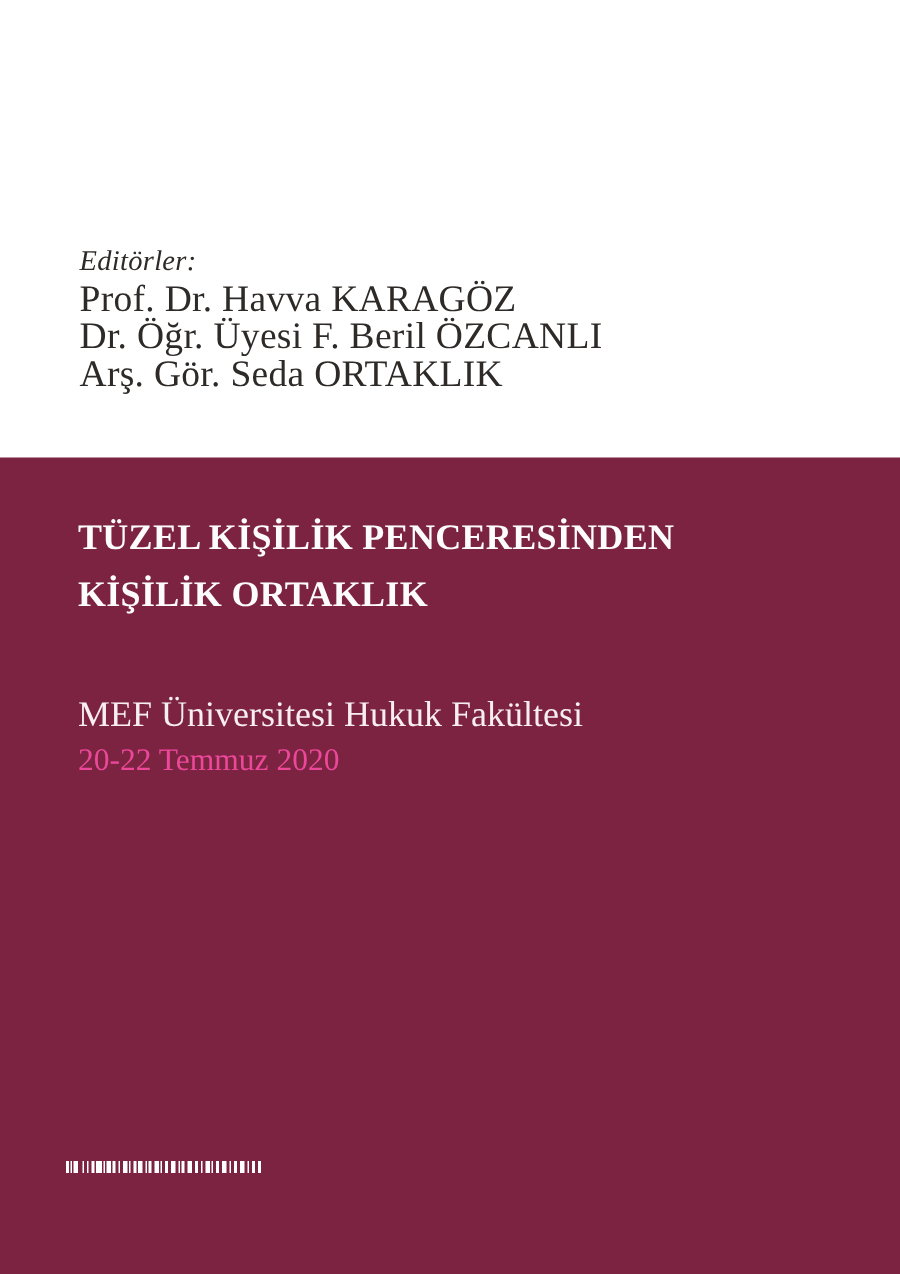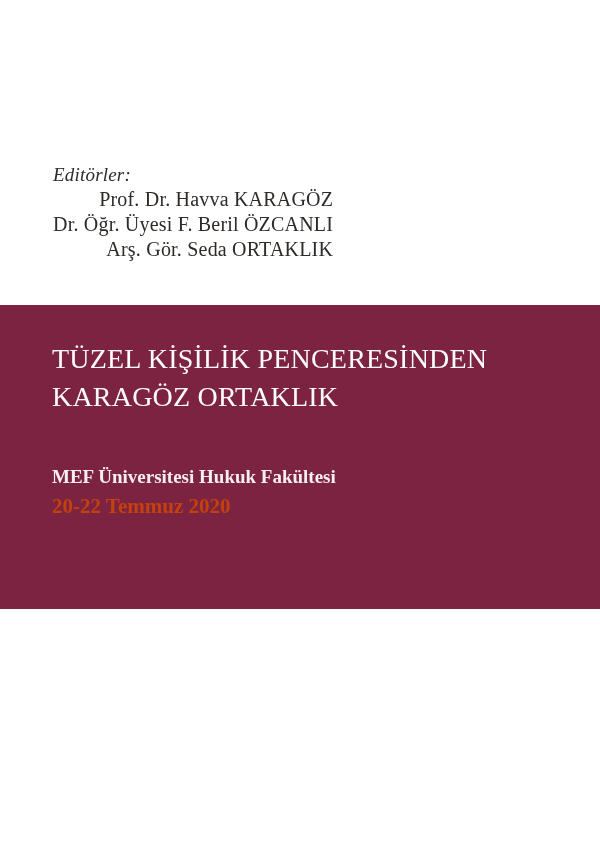--- a/index.html
+++ b/index.html
@@ -1,80 +1,79 @@
 <!DOCTYPE html>
 <html><head>
 <meta charset="utf-8">
 <style>
   html, body { margin: 0; padding: 0; background: #ffffff; }
   #cover {
     position: relative;
     width: 600px;
-    height: 609px;
+    height: 849px;
     background: #ffffff;
     overflow: hidden;
     font-family: "Liberation Serif", serif;
   }
 
   
   .editors {
     position: absolute;
     left: 53px;
     top: 162px;
     color: #2e2a28;
   }
   .editors-heading {
     font-style: italic;
     font-size: 19px;
     line-height: 25px;
     letter-spacing: 0.2px;
   }
   .editor-name {
-    font-size: 20px;
+    font-size: 25px;
     line-height: 25px;
     letter-spacing: 0.2px;
-    text-align: right;
   }
 
   
   .panel {
     position: absolute;
     left: 0;
     top: 305px;
     width: 600px;
     height: 544px;
     background: #7d2342;
   }
 
   .title {
     position: absolute;
     left: 52px;
     top: 340px;
     right: 30px;
     color: #fdfcfc;
-    font-weight: normal;
-    font-size: 28px;
+    font-weight: bold;
+    font-size: 24px;
     line-height: 38px;
     letter-spacing: 0.2px;
   }
   .subtitle {
     position: absolute;
     left: 52px;
     top: 463px;
     color: #f7eef1;
-    font-weight: bold;
-    font-size: 19px;
+    font-weight: normal;
+    font-size: 24px;
     line-height: 28px;
   }
   .event-date {
     position: absolute;
     left: 52px;
     top: 492px;
-    color: #c2410c;
-    font-weight: bold;
+    color: #ec4899;
+    font-weight: normal;
     font-size: 21px;
     line-height: 28px;
   }
 
   
   .publisher {
     position: absolute;
     left: 43px;
     top: 773px;
   }
@@ -102,21 +101,21 @@
     <div class="editors-heading">Editörler:</div>
     <div class="editor-name">Prof. Dr. Havva KARAGÖZ</div>
     <div class="editor-name">Dr. Öğr. Üyesi F. Beril ÖZCANLI</div>
     <div class="editor-name">Arş. Gör. Seda ORTAKLIK</div>
   </div>
 
   <div class="panel"></div>
 
   <div class="title">
     <div>TÜZEL KİŞİLİK PENCERESİNDEN</div>
-    <div>KARAGÖZ ORTAKLIK</div>
+    <div>KİŞİLİK ORTAKLIK</div>
   </div>
 
   <div class="subtitle">MEF Üniversitesi Hukuk Fakültesi</div>
 
   <div class="event-date">20-22 Temmuz 2020</div>
 
   <div class="publisher">
     <svg class="publisher-barcode" width="130" height="8" viewBox="0 0 130 8" xmlns="http://www.w3.org/2000/svg">
       <g fill="#ffffff">
         <rect x="0" y="0" width="2" height="8"></rect>

